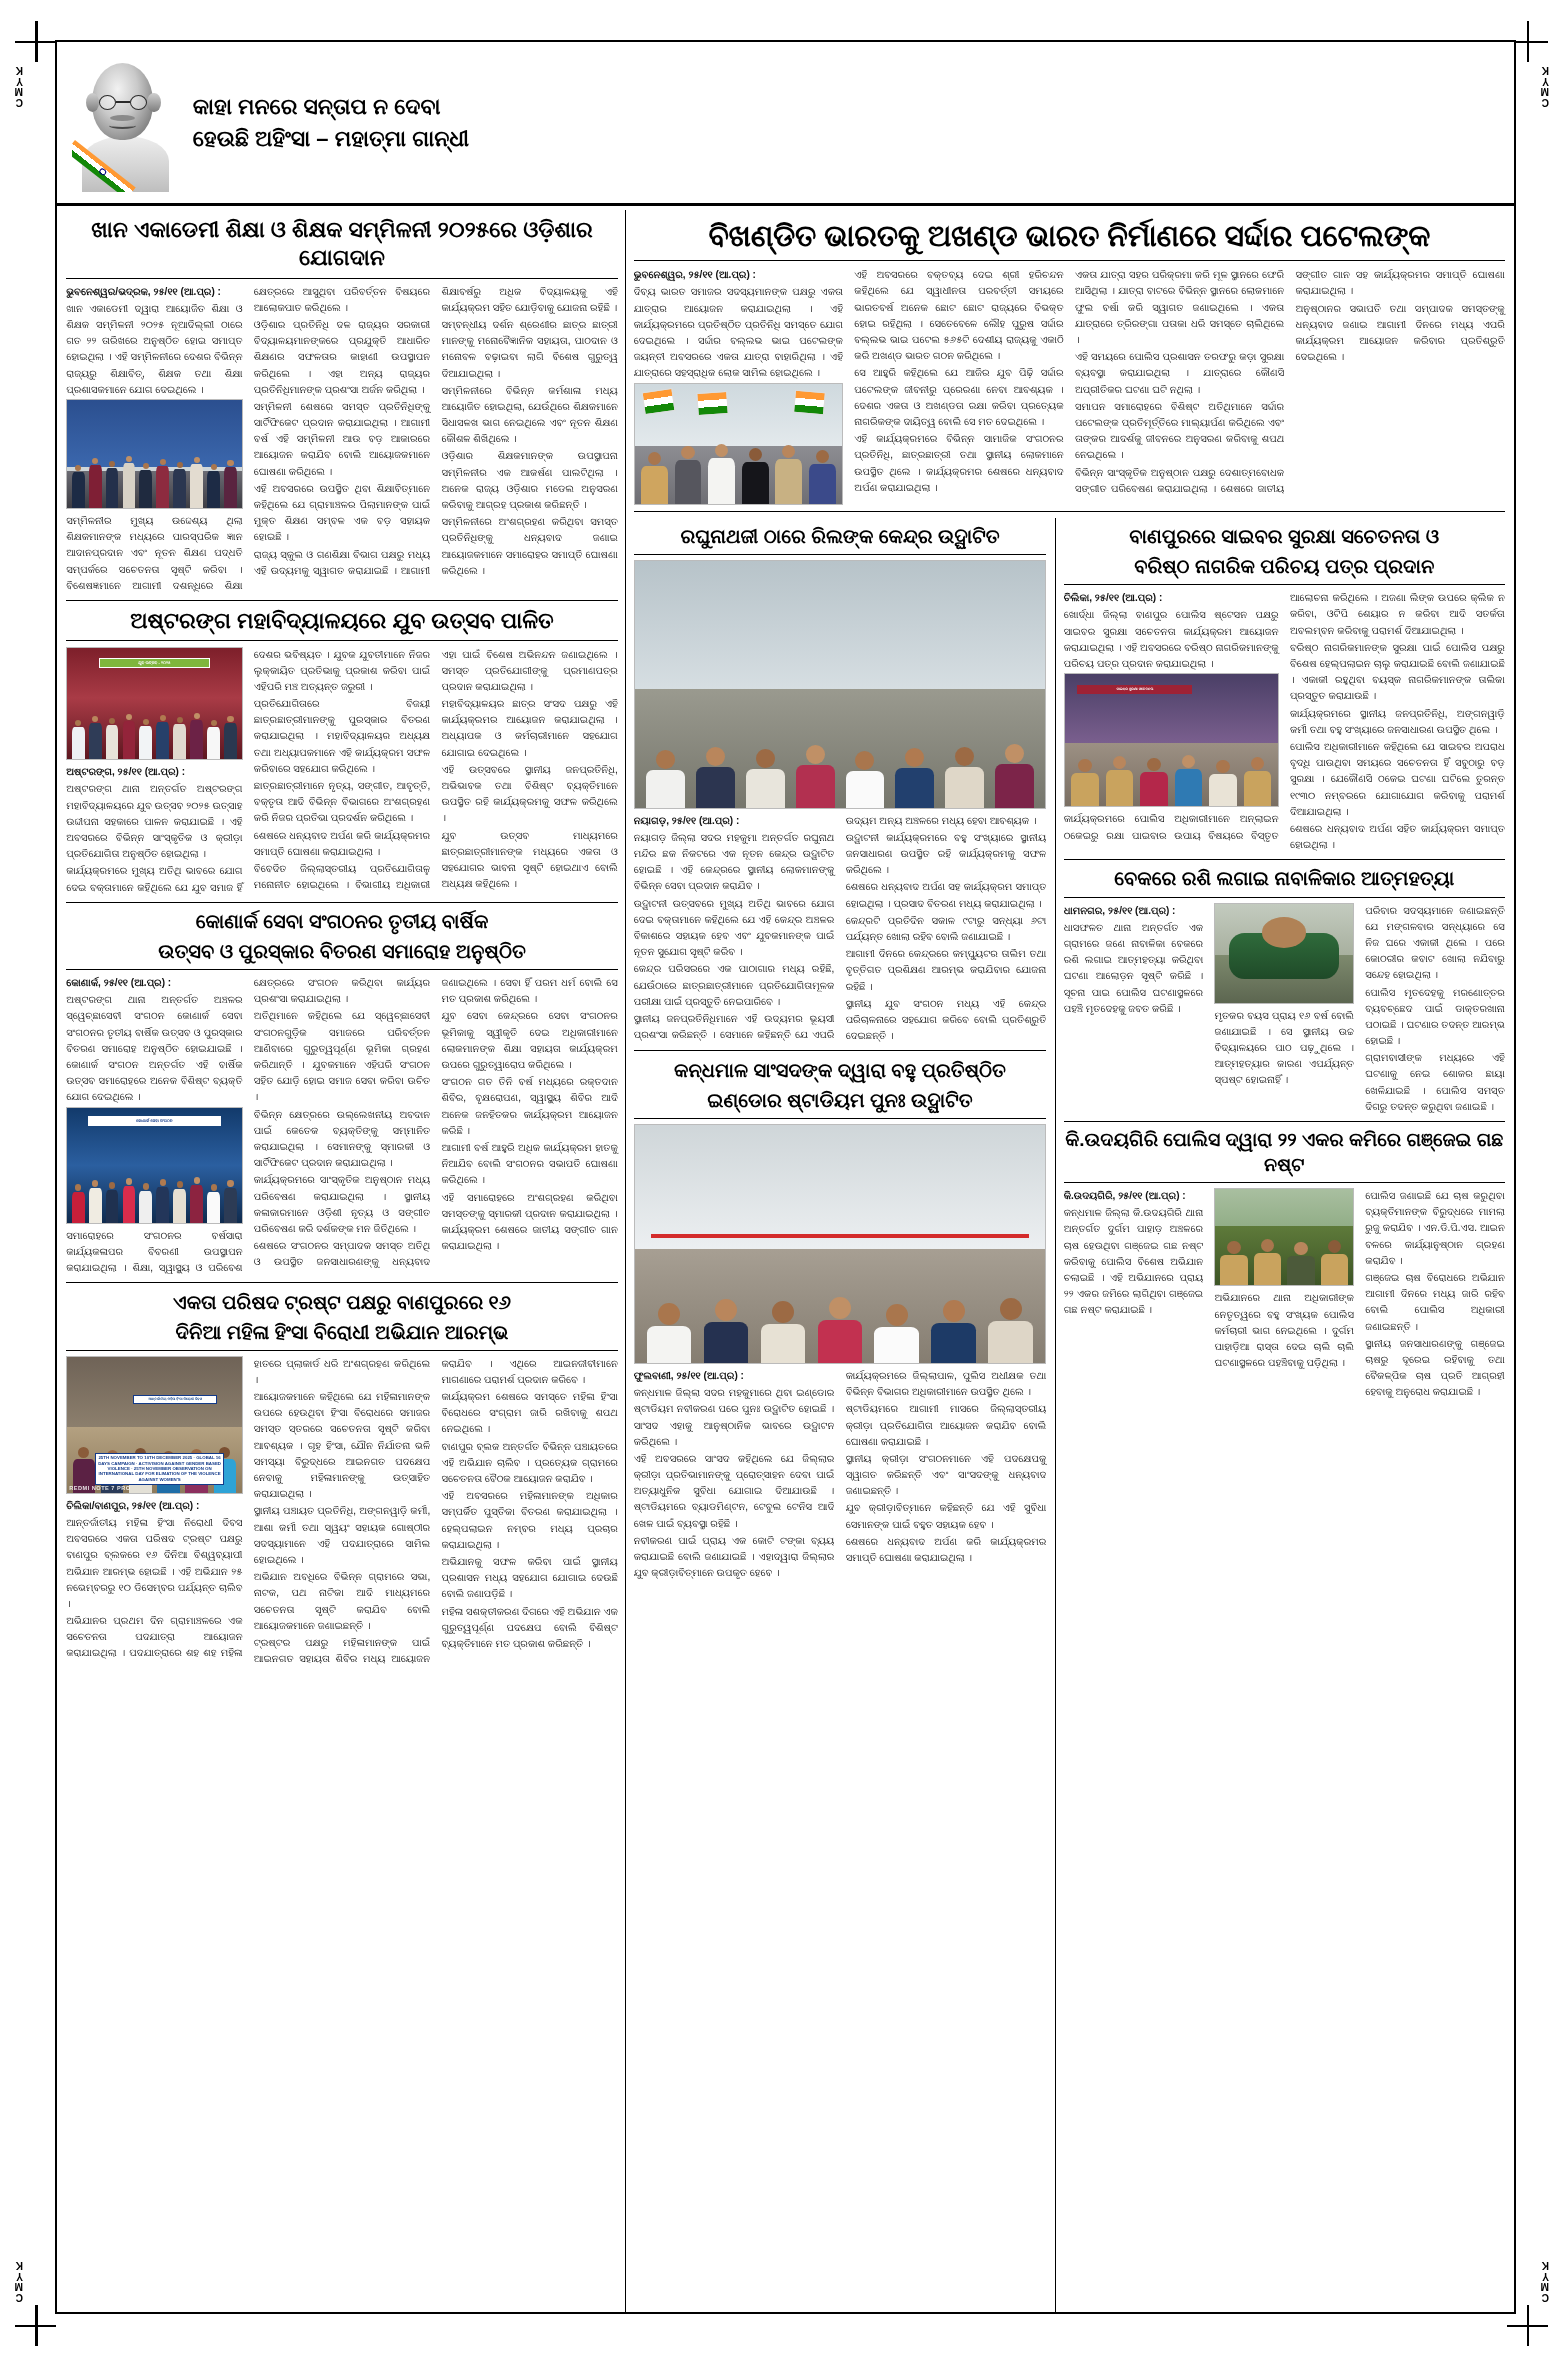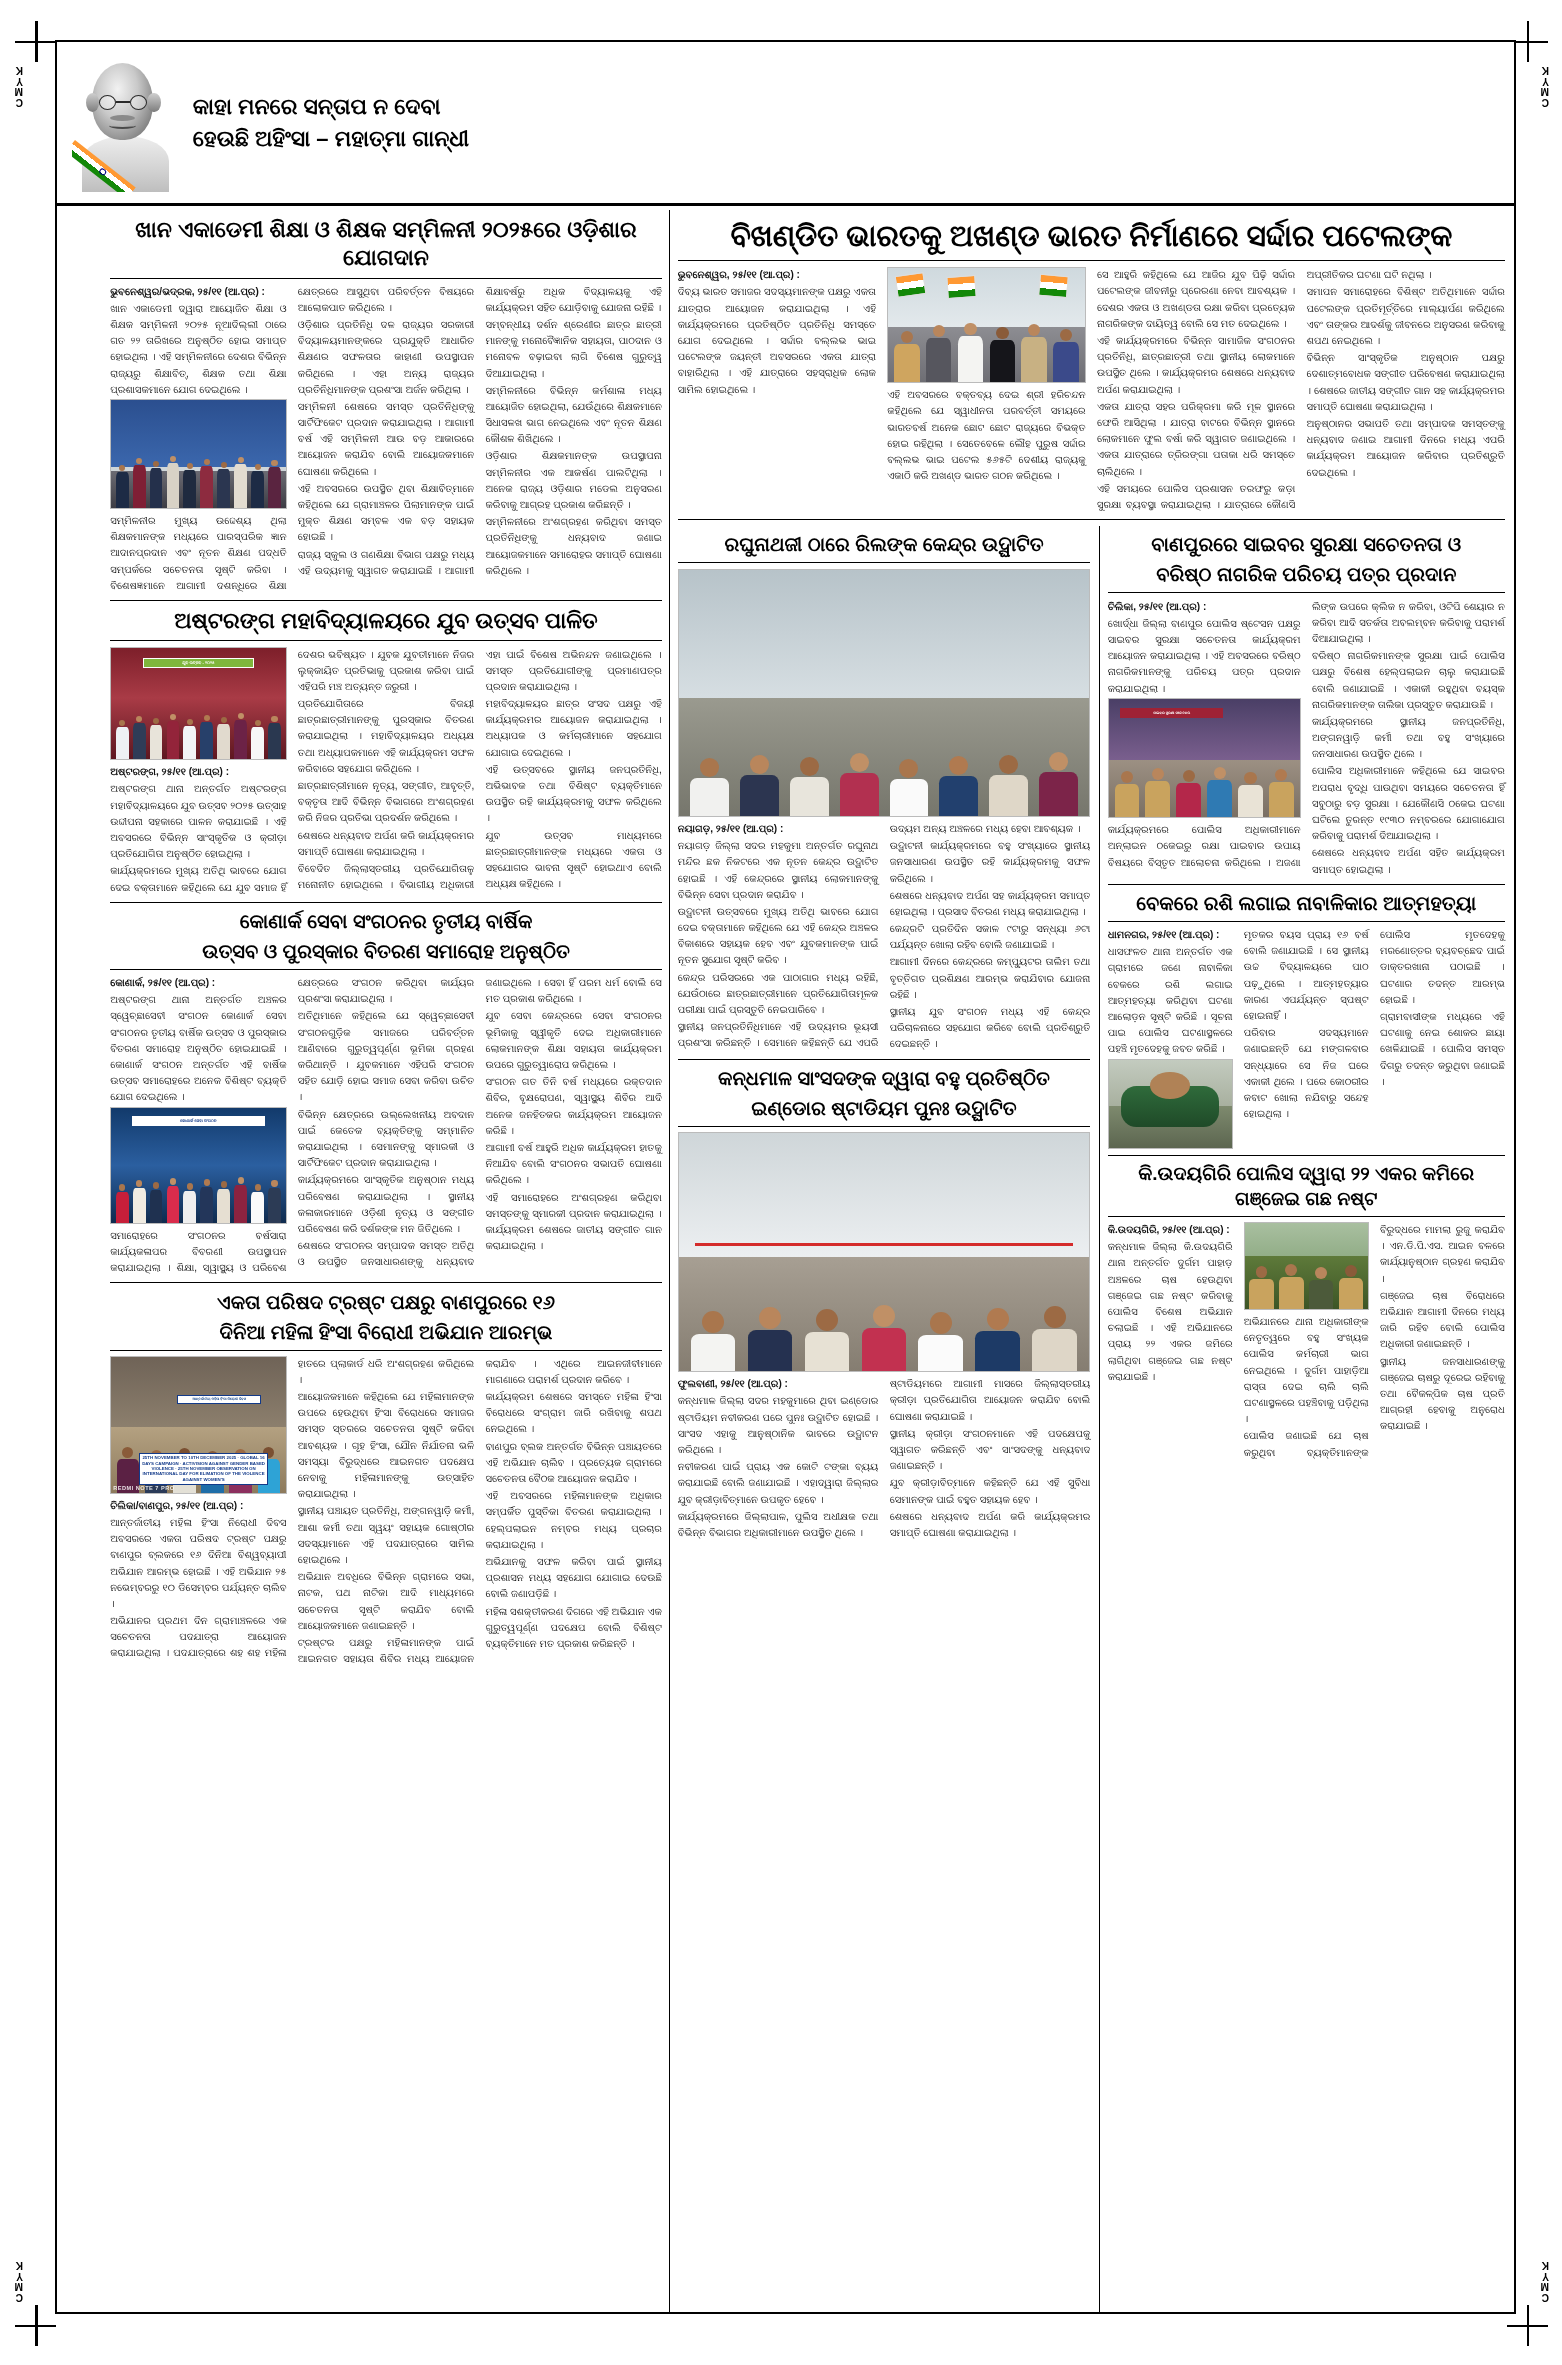--- a/index.html
+++ b/index.html
@@ -172,21 +172,20 @@
     font-weight: bold;
     color: #000;
     letter-spacing: 0.3px;
   }
 
   
   #content {
     position: absolute;
     left: 0; top: 168px; right: 0; bottom: 0;
     display: flex;
-    padding-left: 44px;
   }
   .colwrap { position: relative; }
   .col-left   { width: 569px; padding: 6.1px 8.2px 5.1px 9.2px; }
   .col-mid    { width: 430px;  padding: 6.1px 8.2px 5.1px 8.2px; border-left: 1.5px solid #000; }
   .col-right  { flex: 1;       padding: 6.1px 9.2px 5.1px 8.2px; border-left: 1.5px solid #000; }
 
   
   .art { position: relative; }
 
   h2.hl {
@@ -761,20 +760,21 @@
                     <div class="pp">
                         <div class="h" style="background:#9c6a44;"></div>
                         <div class="t" style="height:42px;background:#ded6c7;"></div>
                       </div>
                   </div>
                 </div>
               </div>
               <div class="colset c2">
                 <p class="body"><b>ଫୁଲବାଣୀ, ୨୫/୧୧ (ଆ.ପ୍ର) :</b></p>
                 <p class="body">କନ୍ଧମାଳ ଜିଲ୍ଲା ସଦର ମହକୁମାରେ ଥିବା ଇଣ୍ଡୋର ଷ୍ଟାଡିୟମ ନବୀକରଣ ପରେ ପୁନଃ ଉଦ୍ଘାଟିତ ହୋଇଛି । ସାଂସଦ ଏହାକୁ ଆନୁଷ୍ଠାନିକ ଭାବରେ ଉଦ୍ଘାଟନ କରିଥିଲେ ।</p>
+                <p class="body">ଏହି ଅବସରରେ ସାଂସଦ କହିଥିଲେ ଯେ ଜିଲ୍ଲାର କ୍ରୀଡ଼ା ପ୍ରତିଭାମାନଙ୍କୁ ପ୍ରୋତ୍ସାହନ ଦେବା ପାଇଁ ଅତ୍ୟାଧୁନିକ ସୁବିଧା ଯୋଗାଇ ଦିଆଯାଉଛି । ଷ୍ଟାଡିୟମରେ ବ୍ୟାଡମିଣ୍ଟନ, ଟେବୁଲ ଟେନିସ ଆଦି ଖେଳ ପାଇଁ ବ୍ୟବସ୍ଥା ରହିଛି ।</p>
                 <p class="body">ନବୀକରଣ ପାଇଁ ପ୍ରାୟ ଏକ କୋଟି ଟଙ୍କା ବ୍ୟୟ କରାଯାଇଛି ବୋଲି ଜଣାଯାଇଛି । ଏହାଦ୍ୱାରା ଜିଲ୍ଲାର ଯୁବ କ୍ରୀଡ଼ାବିତ୍ମାନେ ଉପକୃତ ହେବେ ।</p>
                 <p class="body">କାର୍ଯ୍ୟକ୍ରମରେ ଜିଲ୍ଲାପାଳ, ପୁଲିସ ଅଧୀକ୍ଷକ ତଥା ବିଭିନ୍ନ ବିଭାଗର ଅଧିକାରୀମାନେ ଉପସ୍ଥିତ ଥିଲେ ।</p>
                 <p class="body">ଷ୍ଟାଡିୟମରେ ଆଗାମୀ ମାସରେ ଜିଲ୍ଲାସ୍ତରୀୟ କ୍ରୀଡ଼ା ପ୍ରତିଯୋଗିତା ଆୟୋଜନ କରାଯିବ ବୋଲି ଘୋଷଣା କରାଯାଇଛି ।</p>
                 <p class="body">ସ୍ଥାନୀୟ କ୍ରୀଡ଼ା ସଂଗଠନମାନେ ଏହି ପଦକ୍ଷେପକୁ ସ୍ୱାଗତ କରିଛନ୍ତି ଏବଂ ସାଂସଦଙ୍କୁ ଧନ୍ୟବାଦ ଜଣାଇଛନ୍ତି ।</p>
                 <p class="body">ଯୁବ କ୍ରୀଡ଼ାବିତ୍ମାନେ କହିଛନ୍ତି ଯେ ଏହି ସୁବିଧା ସେମାନଙ୍କ ପାଇଁ ବହୁତ ସହାୟକ ହେବ ।</p>
                 <p class="body">ଶେଷରେ ଧନ୍ୟବାଦ ଅର୍ପଣ କରି କାର୍ଯ୍ୟକ୍ରମର ସମାପ୍ତି ଘୋଷଣା କରାଯାଇଥିଲା ।</p>
               </div>
             </div>
           </div>
 

